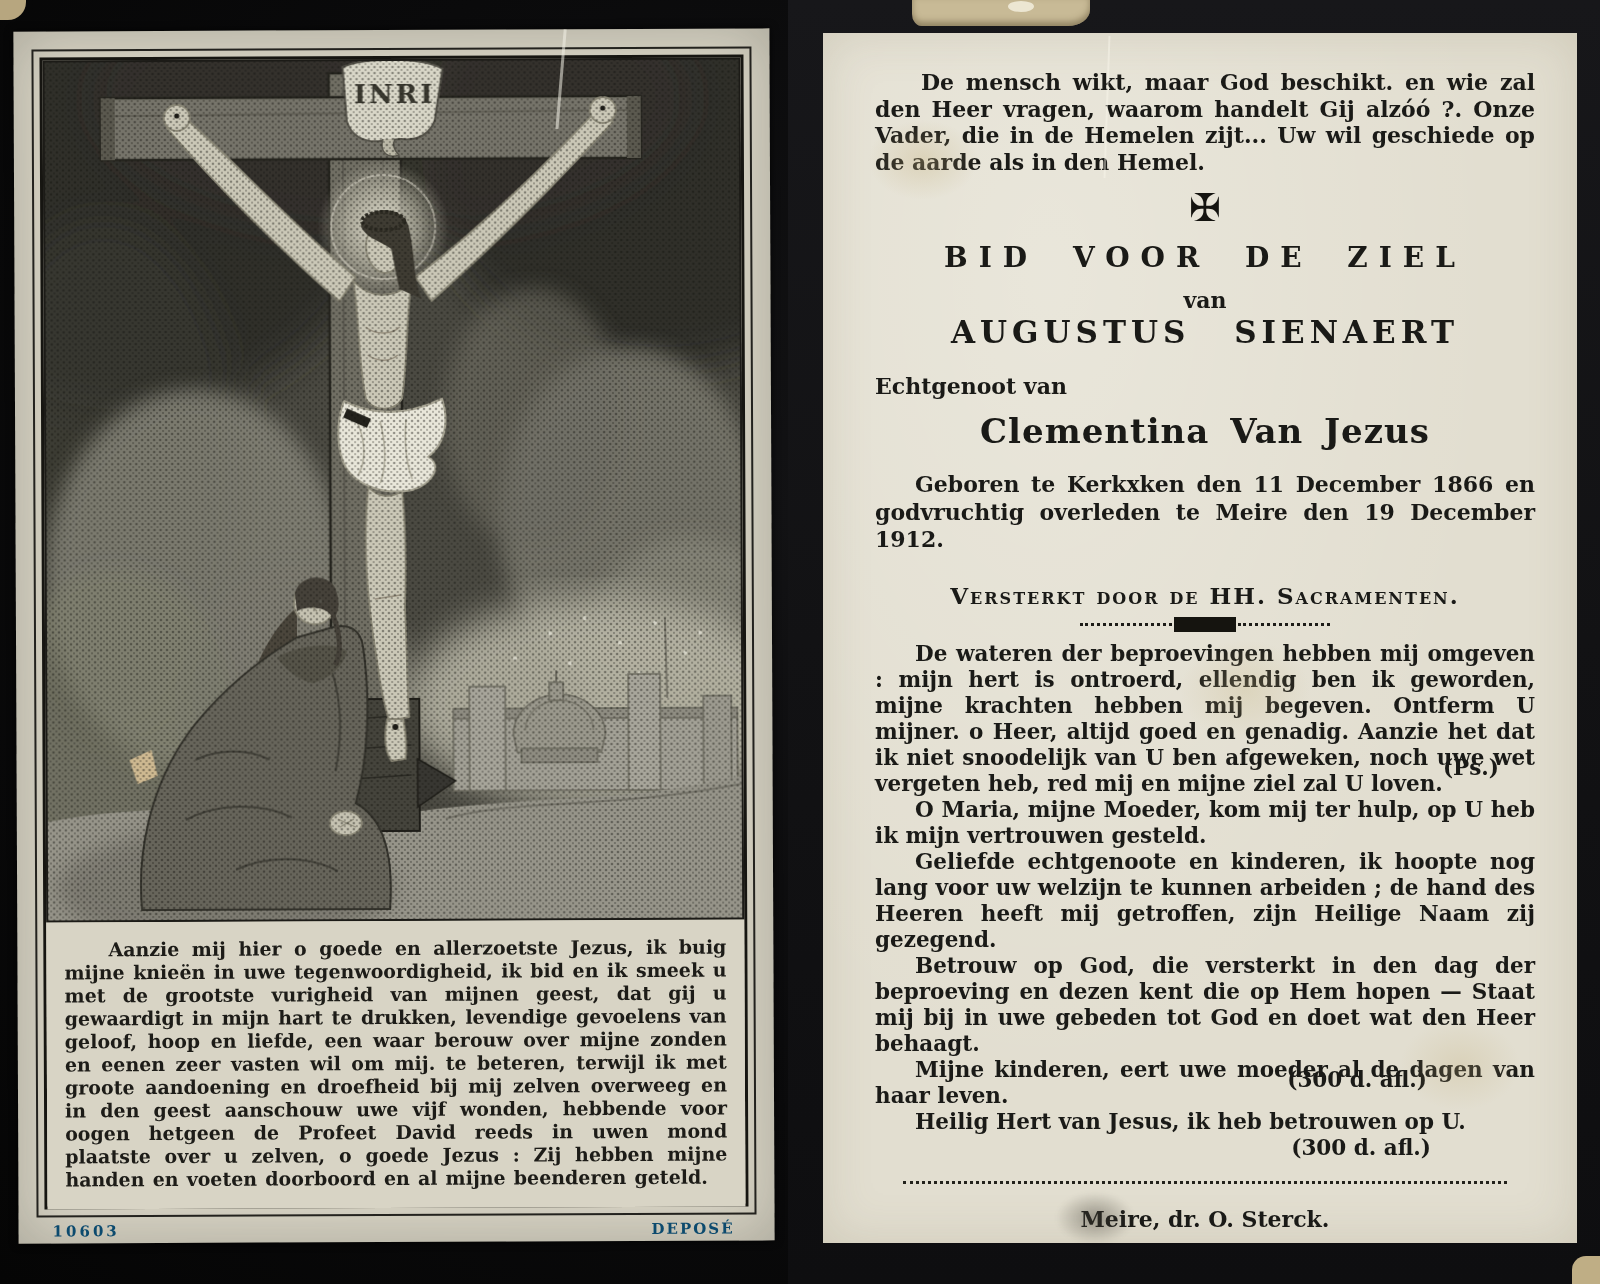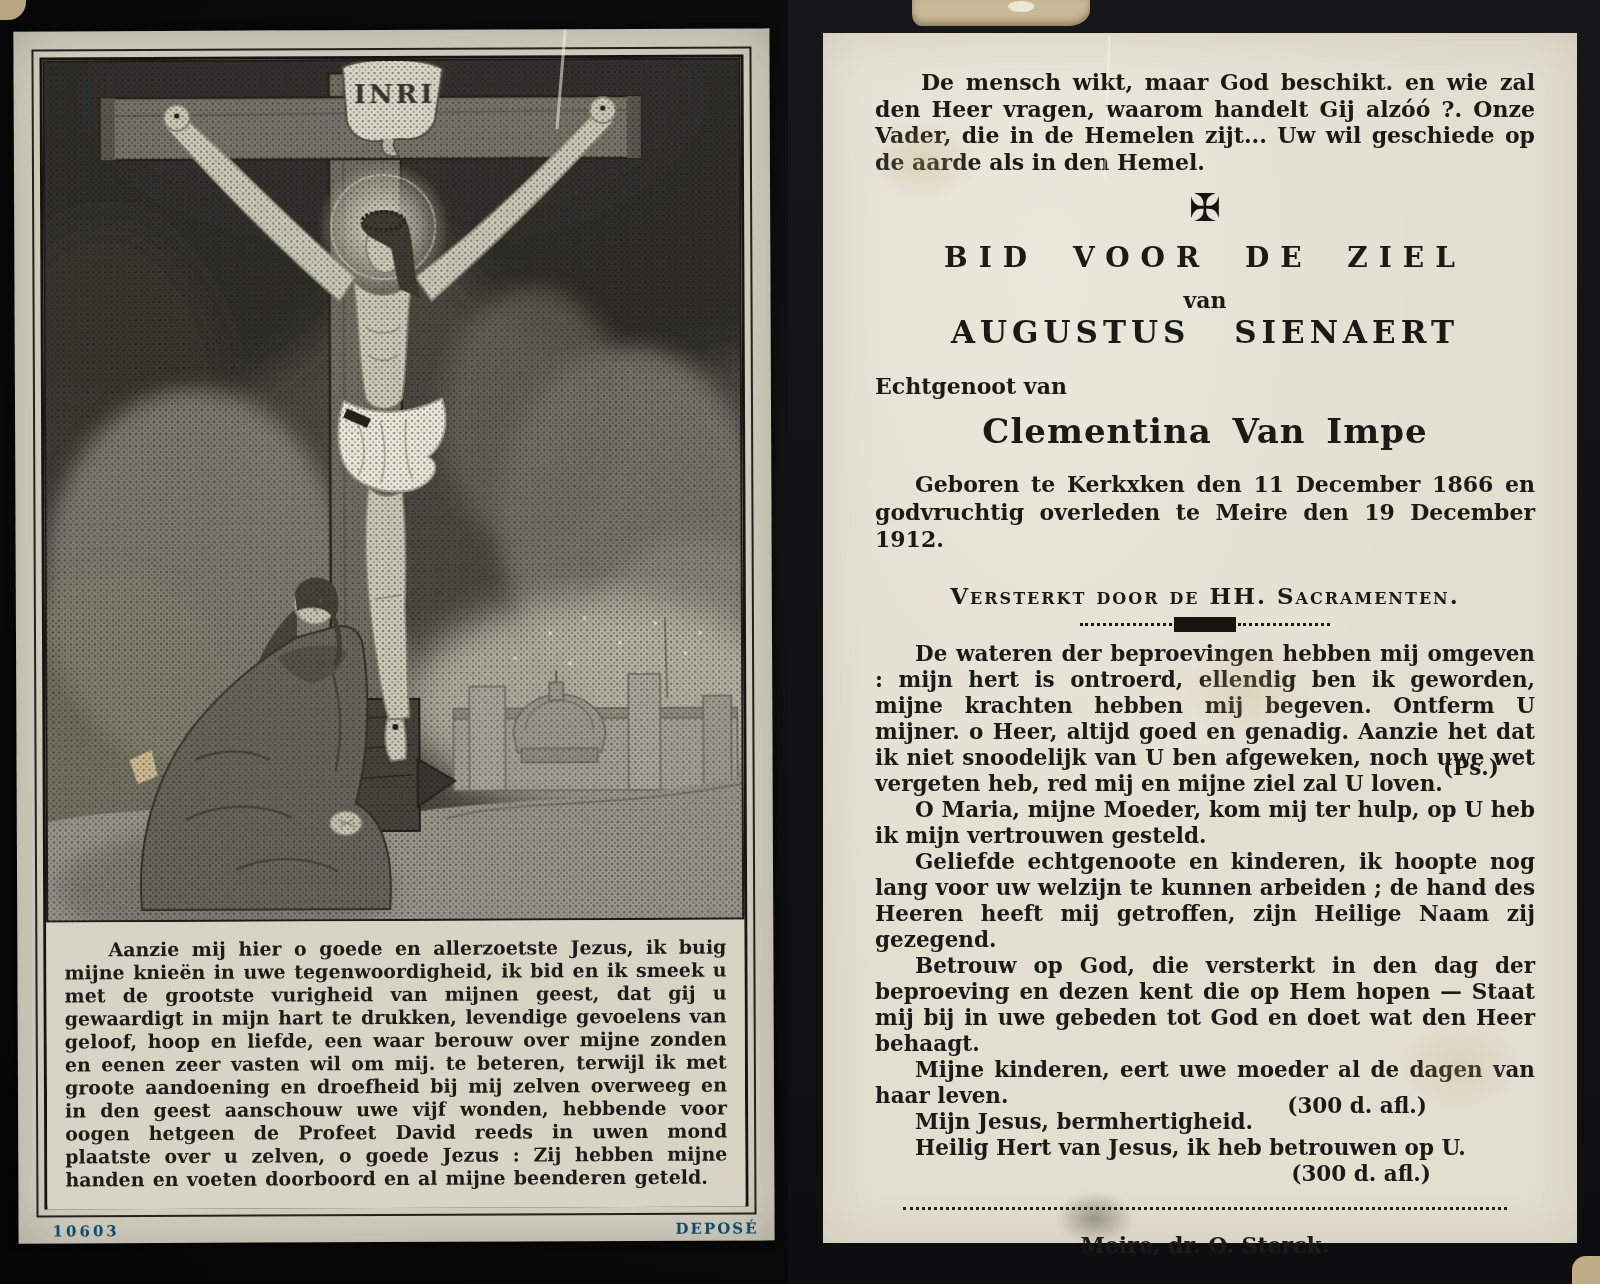--- a/index.html
+++ b/index.html
@@ -16,21 +16,21 @@
   .frame-outer{position:absolute;left:18px;top:18px;right:18px;bottom:26px;border:2px solid #23221e;}
   .frame-inner{position:absolute;left:6px;top:6px;right:6px;bottom:6px;border:3px solid #161511;}
   .engraving{display:block;width:698px;height:862px;}
   .prayer-block{width:698px;height:287px;background:#d8d4c5;box-sizing:border-box;
                 padding:16px 18px 0 18px;}
   .prayer-text{font-size:19px;line-height:23px;font-weight:bold;color:#1d1c18;
                text-align:justify;text-indent:44px;word-spacing:1.5px;}
   .corner-label{position:absolute;bottom:3px;font-size:15px;font-weight:bold;
                 color:#0c4a6e;letter-spacing:3px;}
   .plate-number{left:34px;}
-  .depose{right:16px;letter-spacing:2px;}
+  .depose{right:40px;letter-spacing:2px;}
 
   
   .card-right{position:absolute;left:788px;top:0;width:812px;height:1284px;
               background:linear-gradient(180deg,#17171a 0%, #121214 50%, #0e0e10 100%);}
   .cream-panel{position:absolute;left:35px;top:33px;width:754px;height:1210px;
                background:
                  radial-gradient(ellipse at 30% 20%, rgba(255,255,250,.25), rgba(0,0,0,0) 60%),
                  #e2ded0;
                box-sizing:border-box;padding:36px 42px 0 52px;color:#1a1a17;
                box-shadow:inset 0 0 50px rgba(120,110,80,.18);}
@@ -238,39 +238,39 @@
     <div class="cream-panel">
 
       <div class="epigraph">De mensch wikt, maar God beschikt. en wie zal den Heer vragen, waarom handelt Gij alzóó ?. Onze Vader, die in de Hemelen zijt... Uw wil geschiede op de aarde als in den Hemel.</div>
 
       <div class="cross-symbol">✠</div>
 
       <div class="heading">BID VOOR DE ZIEL</div>
       <div class="van-line">van</div>
       <div class="deceased-name">AUGUSTUS SIENAERT</div>
       <div class="spouse-label">Echtgenoot van</div>
-      <div class="spouse-name">Clementina Van Impe</div>
+      <div class="spouse-name">Clementina Van Jezus</div>
 
       <div class="vitals">Geboren te Kerkxken den 11 December 1866 en godvruchtig overleden te Meire den 19 December 1912.</div>
 
       <div class="sacraments">Versterkt door de HH. Sacramenten.</div>
 
       <div class="divider1">
         <span class="dots"></span>
         <span class="block"></span>
         <span class="dots"></span>
       </div>
 
       <div class="paras">
           <div class="rpara first"><span>De wateren der beproevingen hebben mij omgeven : mijn hert is ontroerd, ellendig ben ik geworden, mijne krachten hebben mij begeven. Ontferm U mijner. o Heer, altijd goed en genadig. Aanzie het dat ik niet snoodelijk van U ben afgeweken, noch uwe wet vergeten heb, red mij en mijne ziel zal U loven.</span><span class="note">(Ps.)</span></div>
           <div class="rpara"><span>O Maria, mijne Moeder, kom mij ter hulp, op U heb ik mijn vertrouwen gesteld.</span></div>
           <div class="rpara"><span>Geliefde echtgenoote en kinderen, ik hoopte nog lang voor uw welzijn te kunnen arbeiden ; de hand des Heeren heeft mij getroffen, zijn Heilige Naam zij gezegend.</span></div>
           <div class="rpara"><span>Betrouw op God, die versterkt in den dag der beproeving en dezen kent die op Hem hopen — Staat mij bij in uwe gebeden tot God en doet wat den Heer behaagt.</span></div>
           <div class="rpara"><span>Mijne kinderen, eert uwe moeder al de dagen van haar leven.</span></div>
-          <div class="rpara"><span>Mijn Jesus, bermhertigheid.</span><span class="note">(300 d. afl.)</span></div>
+          <div class="rpara"><span class="note">(300 d. afl.)</span></div>
           <div class="rpara"><span>Heilig Hert van Jesus, ik heb betrouwen op U.</span></div>
           <div class="note-line">(300 d. afl.)</div>
         </div>
 
       <div class="divider2"></div>
       <div class="printer-line">Meire, dr. O. Sterck.</div>
 
     </div>
   </div>
 

